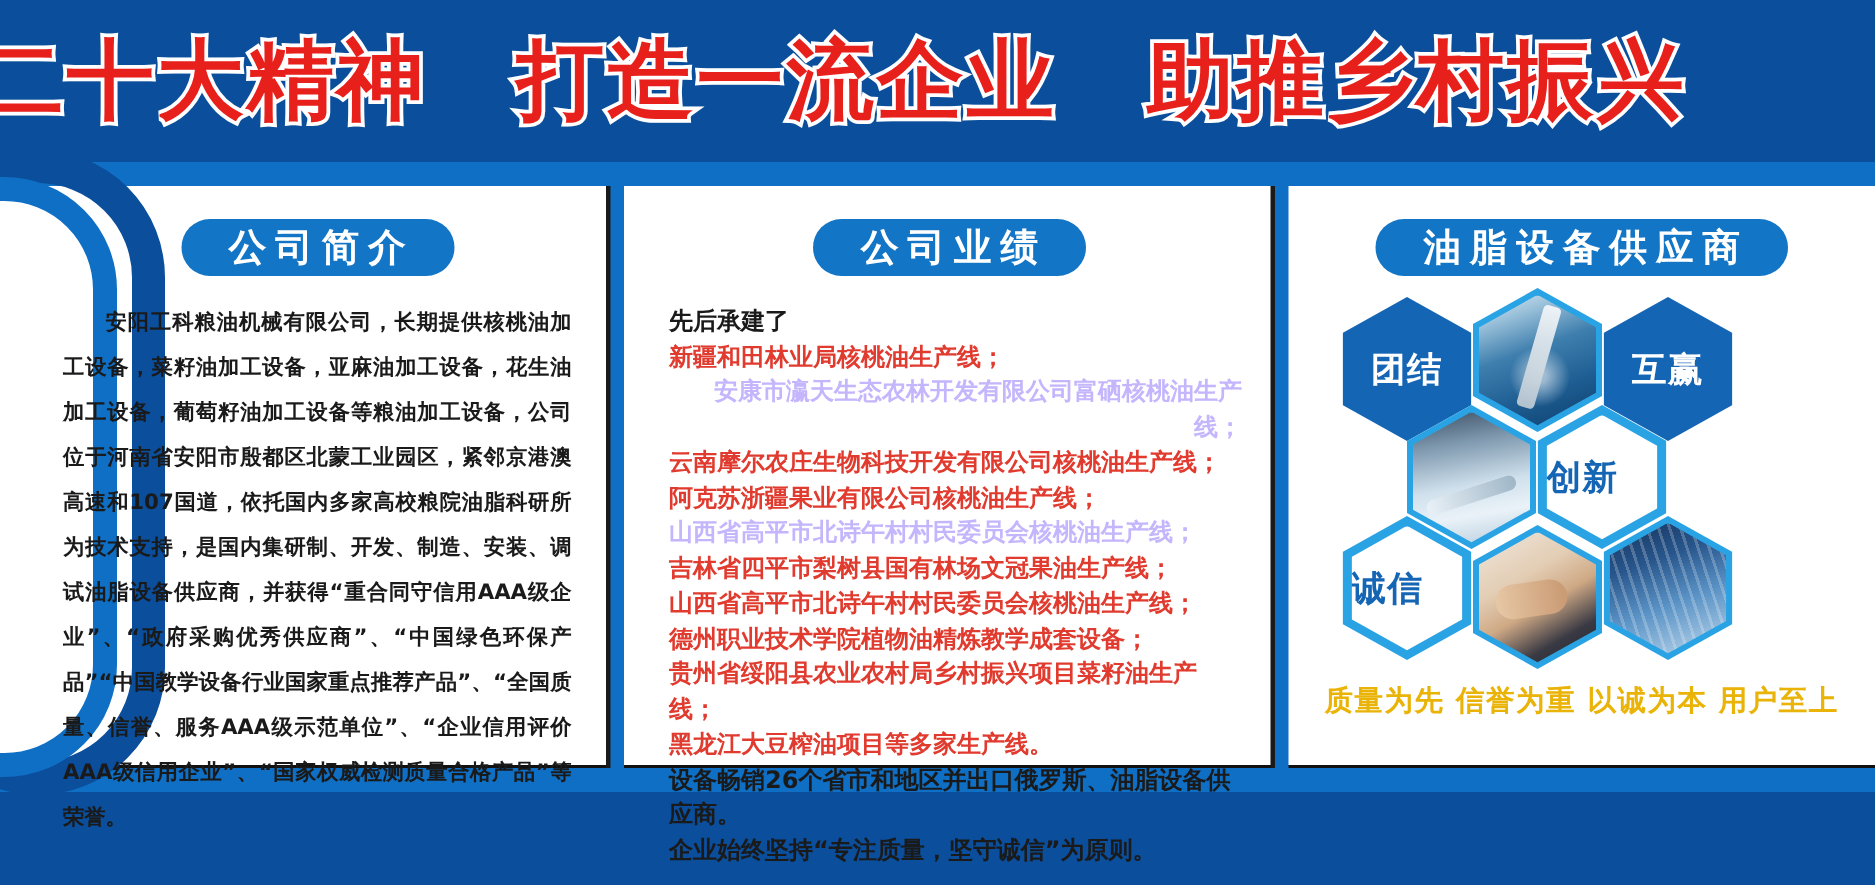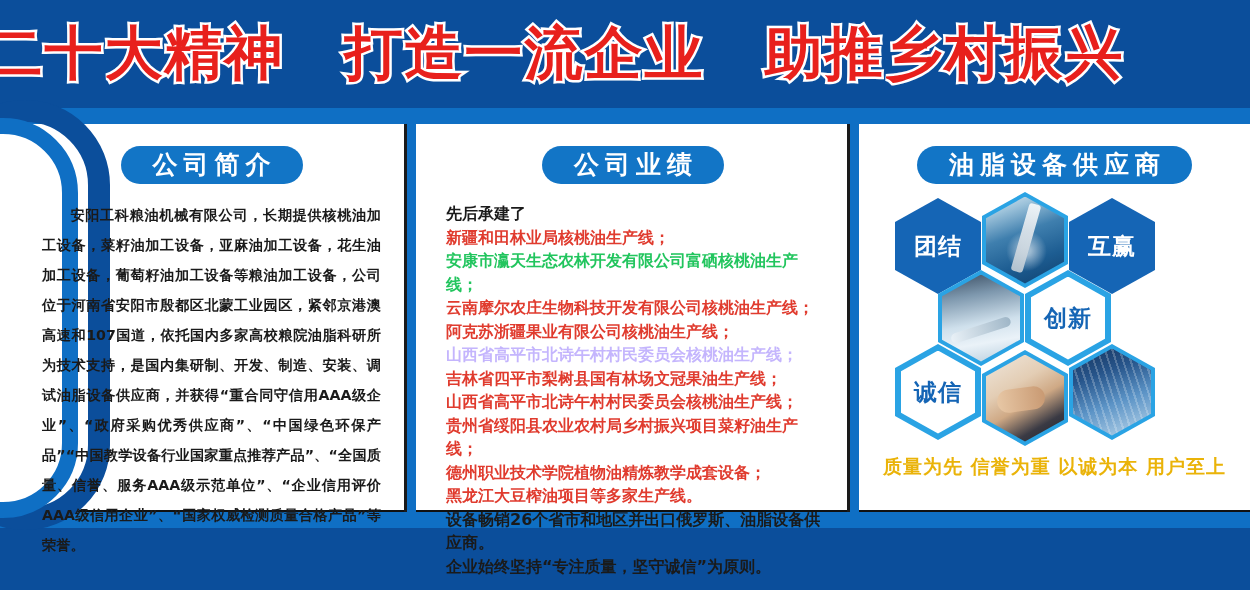--- a/index.html
+++ b/index.html
@@ -91,21 +91,21 @@
   .hex .lbl{
     font-size:23px;font-weight:bold;letter-spacing:1px;
     font-family:"DejaVu Sans","Liberation Sans",sans-serif;
   }
   .hex.solid{background:#1565b5;}
   .hex.solid .lbl{color:#ffffff;}
   .hex.ring{background:#2aa3e4;}
   .hex.ring .inner{
     width:74px;height:83px;background:#ffffff;
     clip-path:polygon(50% 0%,100% 25%,100% 75%,50% 100%,0% 75%,0% 25%);
-    display:flex;align-items:center;justify-content:center;
+    display:flex;align-items:center;
   }
   .hex.ring .lbl{color:#1565b5;}
   .hex.img{background:#2aa3e4;}
   .hex.img .inner{
     width:78px;height:87px;
     clip-path:polygon(50% 0%,100% 25%,100% 75%,50% 100%,0% 75%,0% 25%);
     overflow:hidden;position:relative;
   }
   .ph-carrier{width:100%;height:100%;
     background:
@@ -158,28 +158,28 @@
     <div class="pill">公司简介</div>
     <div class="body-text">安阳工科粮油机械有限公司，长期提供核桃油加工设备，菜籽油加工设备，亚麻油加工设备，花生油加工设备，葡萄籽油加工设备等粮油加工设备，公司位于河南省安阳市殷都区北蒙工业园区，紧邻京港澳高速和107国道，依托国内多家高校粮院油脂科研所为技术支持，是国内集研制、开发、制造、安装、调试油脂设备供应商，并获得“重合同守信用AAA级企业”、“政府采购优秀供应商”、“中国绿色环保产品”“中国教学设备行业国家重点推荐产品”、“全国质量、信誉、服务AAA级示范单位”、“企业信用评价AAA级信用企业”、“国家权威检测质量合格产品”等荣誉。</div>
   </div>
 
   <div class="panel" id="panel-mid">
     <div class="pill">公司业绩</div>
     <div class="mid-body">
       <div class="lead">先后承建了</div>
       <div id="project-list">
           <div class="red" style="color: rgb(224, 59, 46);">新疆和田林业局核桃油生产线；</div>
-          <div class="red" style="color: #22c55e;">安康市瀛天生态农林开发有限公司富硒核桃油生产线；</div>
+          <div class="red" style="color: #c4b5fd; text-align: right;">安康市瀛天生态农林开发有限公司富硒核桃油生产线；</div>
           <div class="red" style="color: rgb(224, 59, 46);">云南摩尔农庄生物科技开发有限公司核桃油生产线；</div>
           <div class="red" style="color: rgb(224, 59, 46);">阿克苏浙疆果业有限公司核桃油生产线；</div>
           <div class="red" style="color: #c4b5fd;">山西省高平市北诗午村村民委员会核桃油生产线；</div>
           <div class="red" style="color: rgb(224, 59, 46);">吉林省四平市梨树县国有林场文冠果油生产线；</div>
           <div class="red" style="color: rgb(224, 59, 46);">山西省高平市北诗午村村民委员会核桃油生产线；</div>
+          <div class="red" style="color: rgb(224, 59, 46);">德州职业技术学院植物油精炼教学成套设备；</div>
           <div class="red" style="color: rgb(224, 59, 46);">贵州省绥阳县农业农村局乡村振兴项目菜籽油生产线；</div>
-          <div class="red" style="color: rgb(224, 59, 46);">德州职业技术学院植物油精炼教学成套设备；</div>
           <div class="red" style="color: rgb(224, 59, 46);">黑龙江大豆榨油项目等多家生产线。</div>
         </div>
       <div id="footer-list">
           <div class="tail">设备畅销26个省市和地区并出口俄罗斯、油脂设备供应商。</div>
           <div class="tail">企业始终坚持“专注质量，坚守诚信”为原则。</div>
         </div>
     </div>
   </div>
 
   <div class="panel" id="panel-right">

